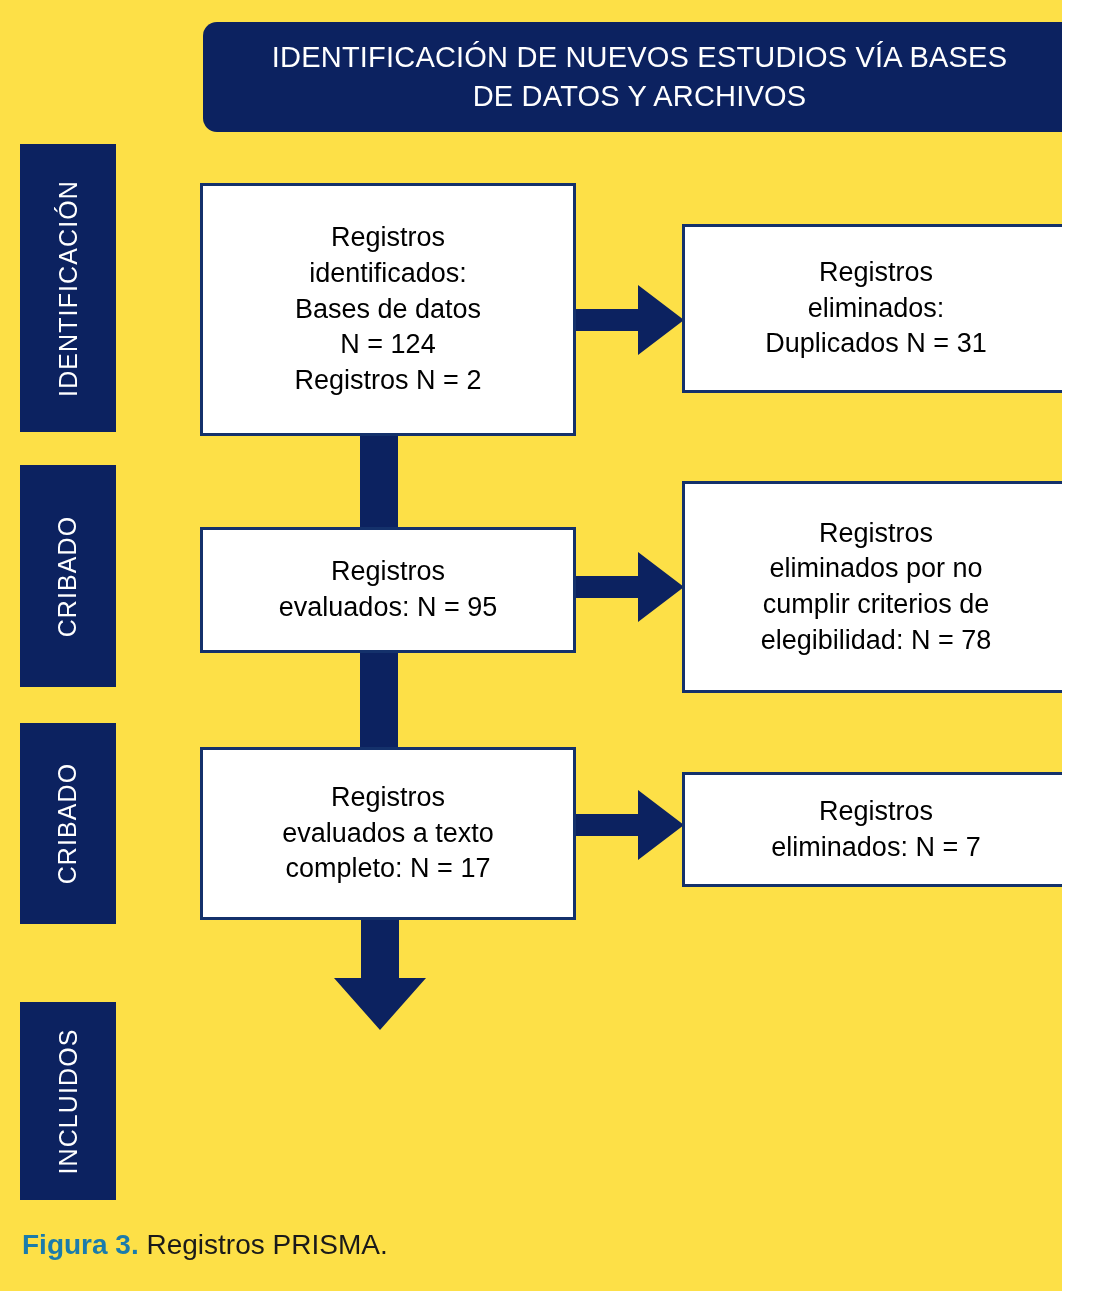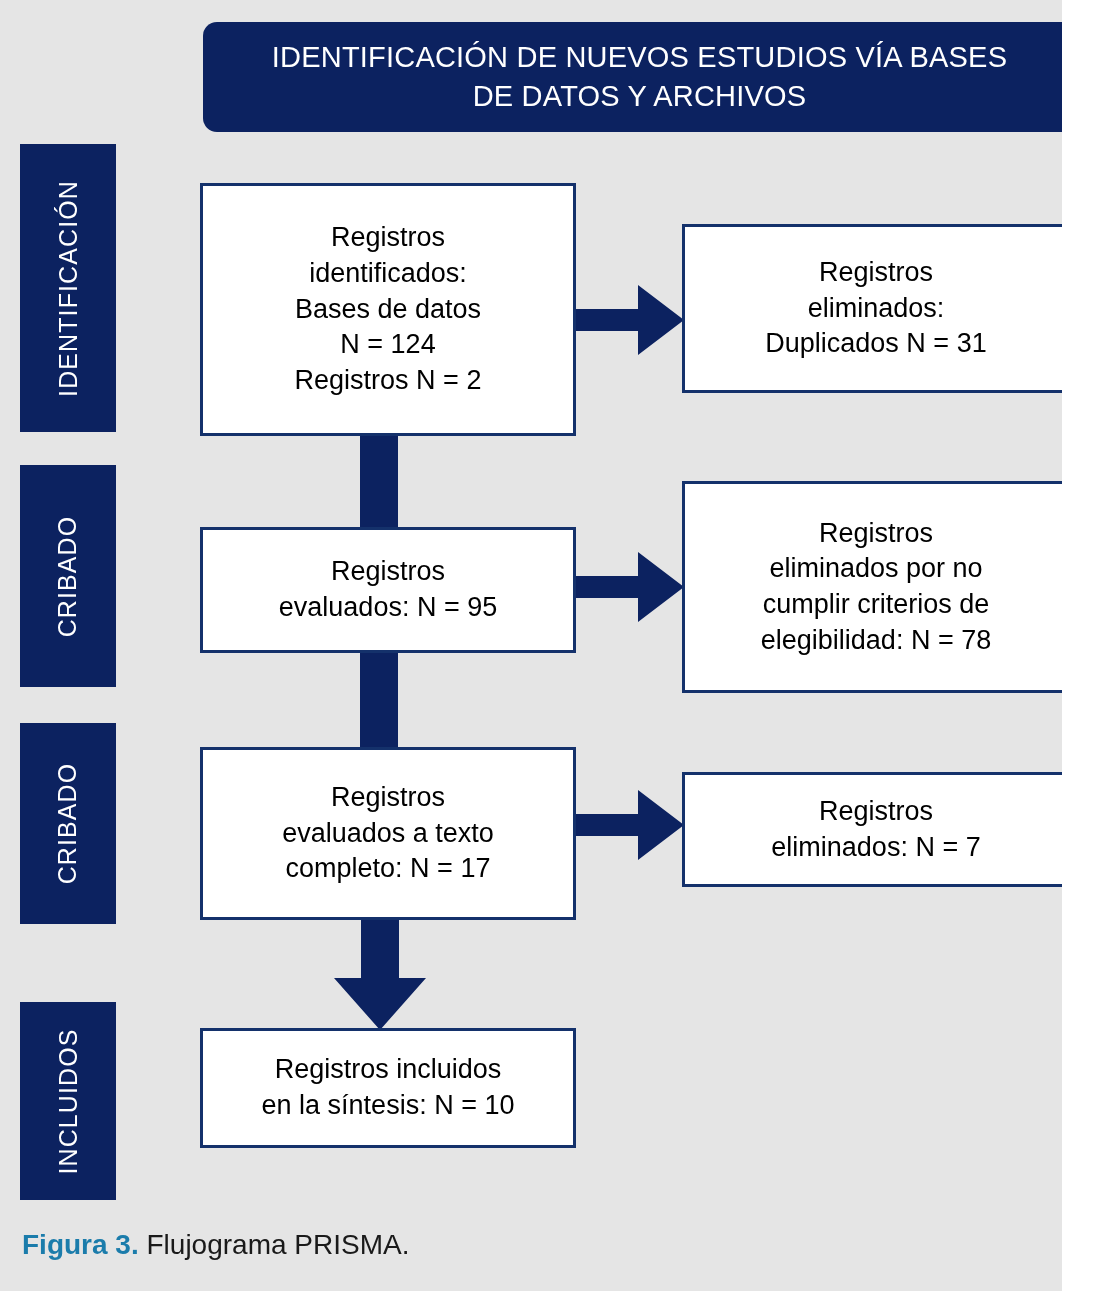--- a/index.html
+++ b/index.html
@@ -11,21 +11,21 @@
   body {
     font-family: "Liberation Sans", sans-serif;
     color: #000000;
   }
 
   #figure {
     position: relative;
     width: 1062px;
     height: 1291px;
     overflow: hidden;
-    background: #e5e5e5;
+    background: #fde047;
   }
 
   
   .header-banner {
     position: absolute;
     left: 203px;
     top: 22px;
     width: 873px;
     height: 110px;
     background: #0c2260;
@@ -191,22 +191,18 @@
     <div class="box-text">Registros
 evaluados a texto
 completo: N = 17</div>
   </div>
 
   <div class="flow-box" style="left:682px; top:772px; width:388px; height:115px;">
     <div class="box-text">Registros
 eliminados: N = 7</div>
   </div>
 
-  <div class="flow-box" style="left:200px; top:1028px; width:376px; height:120px;">
-    <div class="box-text">Registros incluidos
-en la síntesis: N = 10</div>
-  </div>
 
   <div class="caption">
-    <span class="caption-prefix">Figura 3.</span><span class="caption-body"> Flujograma PRISMA.</span>
+    <span class="caption-prefix">Figura 3.</span><span class="caption-body"> Registros PRISMA.</span>
   </div>
 
 </div>
 
 </body></html>

